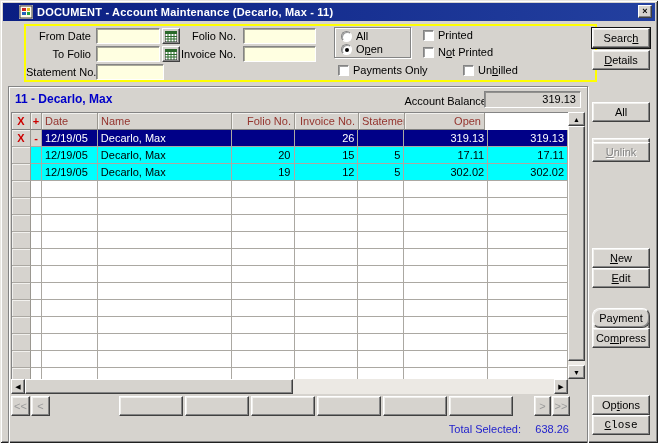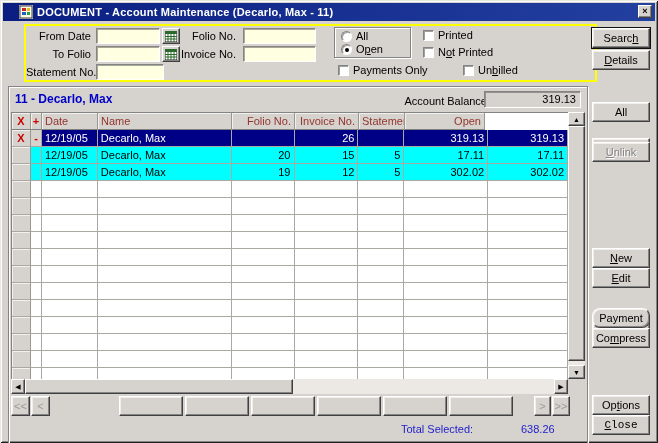--- a/index.html
+++ b/index.html
@@ -101,23 +101,23 @@
                border:1px solid; border-color:#fff #404040 #404040 #fff;
                box-shadow: inset -1px -1px 0 #848484; }
   
   .tabbar { position:absolute; left:2px; top:308px; width:576px; height:22px; }
   .tabbtn { position:absolute; top:1px; height:20px; background:#d6d3ce;
             border:1px solid; border-color:#fff #404040 #404040 #fff;
             box-shadow: inset -1px -1px 0 #848484, inset 1px 1px 0 #f0efec;
             text-align:center; line-height:18px; color:#9a9a9a; cursor:default; }
   .tabbtn.active { color:#000; font-weight:bold; }
   
-  .total-lbl { position:absolute; left:392px; top:336px; width:120px; text-align:left;
+  .total-lbl { position:absolute; left:392px; top:336px; width:120px; text-align:right;
                color:#2222cc; }
-  .total-val { position:absolute; left:512px; top:336px; width:48px; 
+  .total-val { position:absolute; left:512px; top:336px; width:48px; text-align:right;
                color:#2222cc; }
   
   u { text-decoration:underline; }
 </style>
 </head>
 <body>
 
 <div class="window">
 
   <div class="titlebar">

